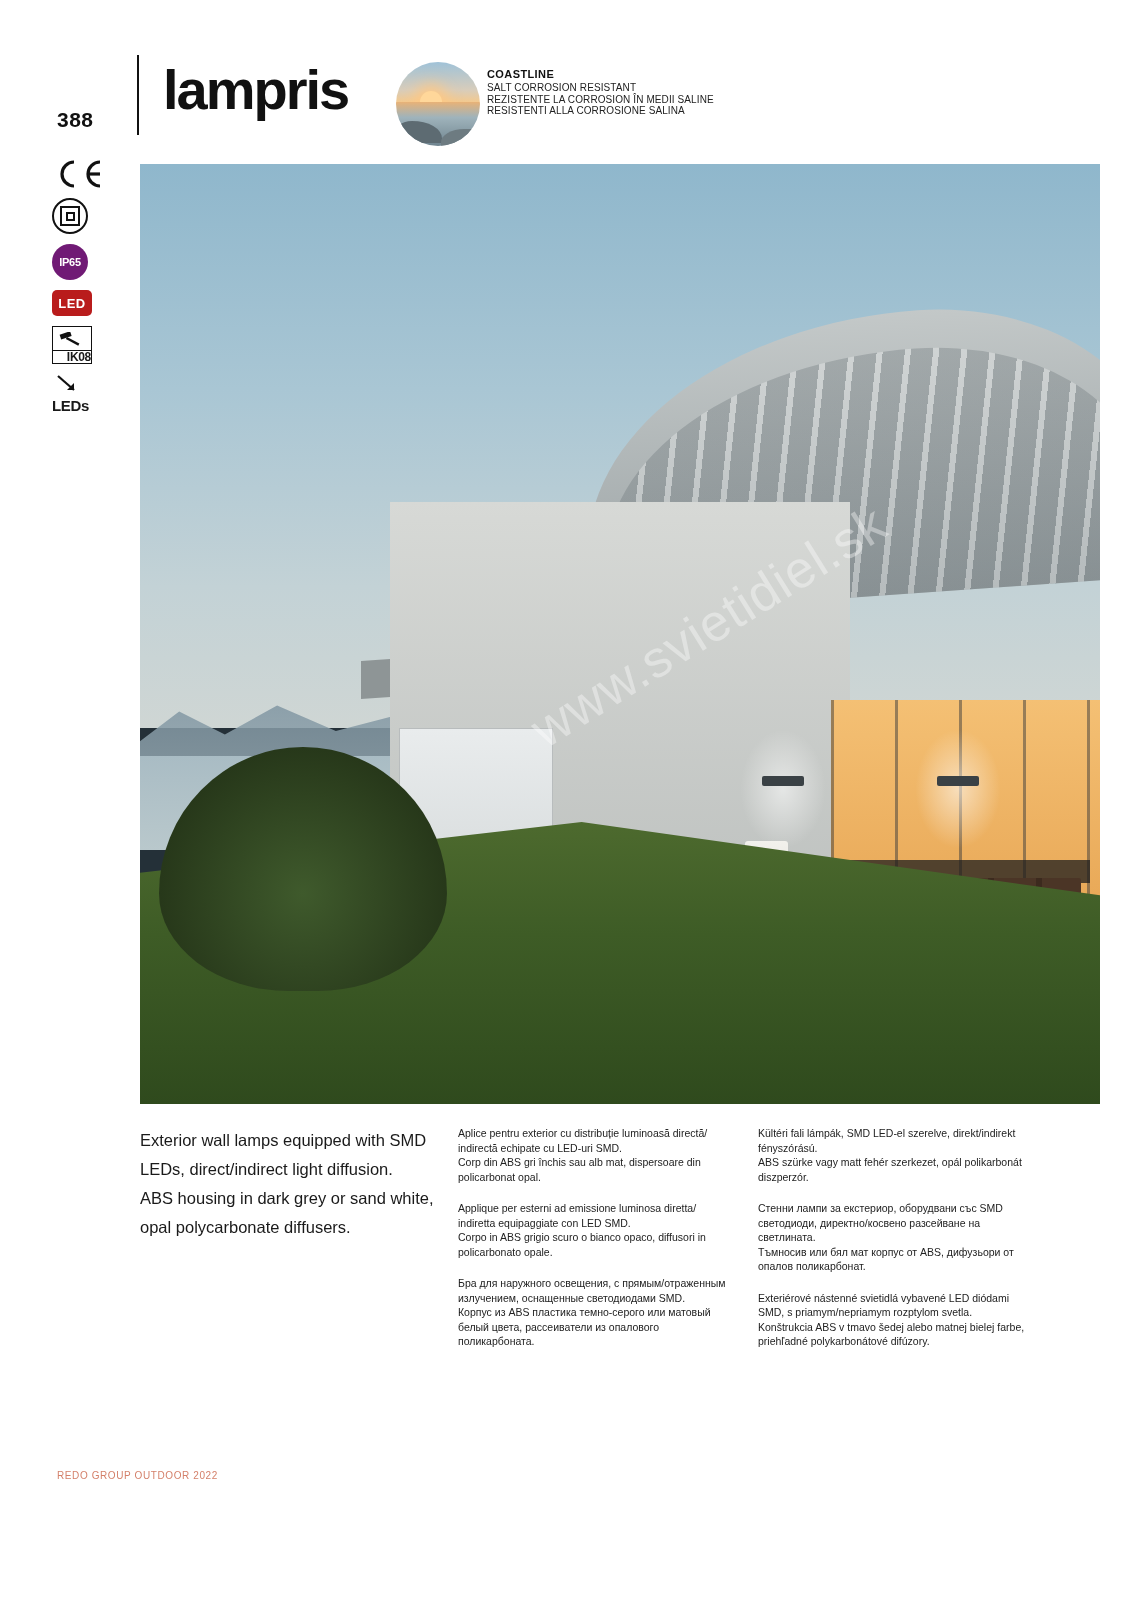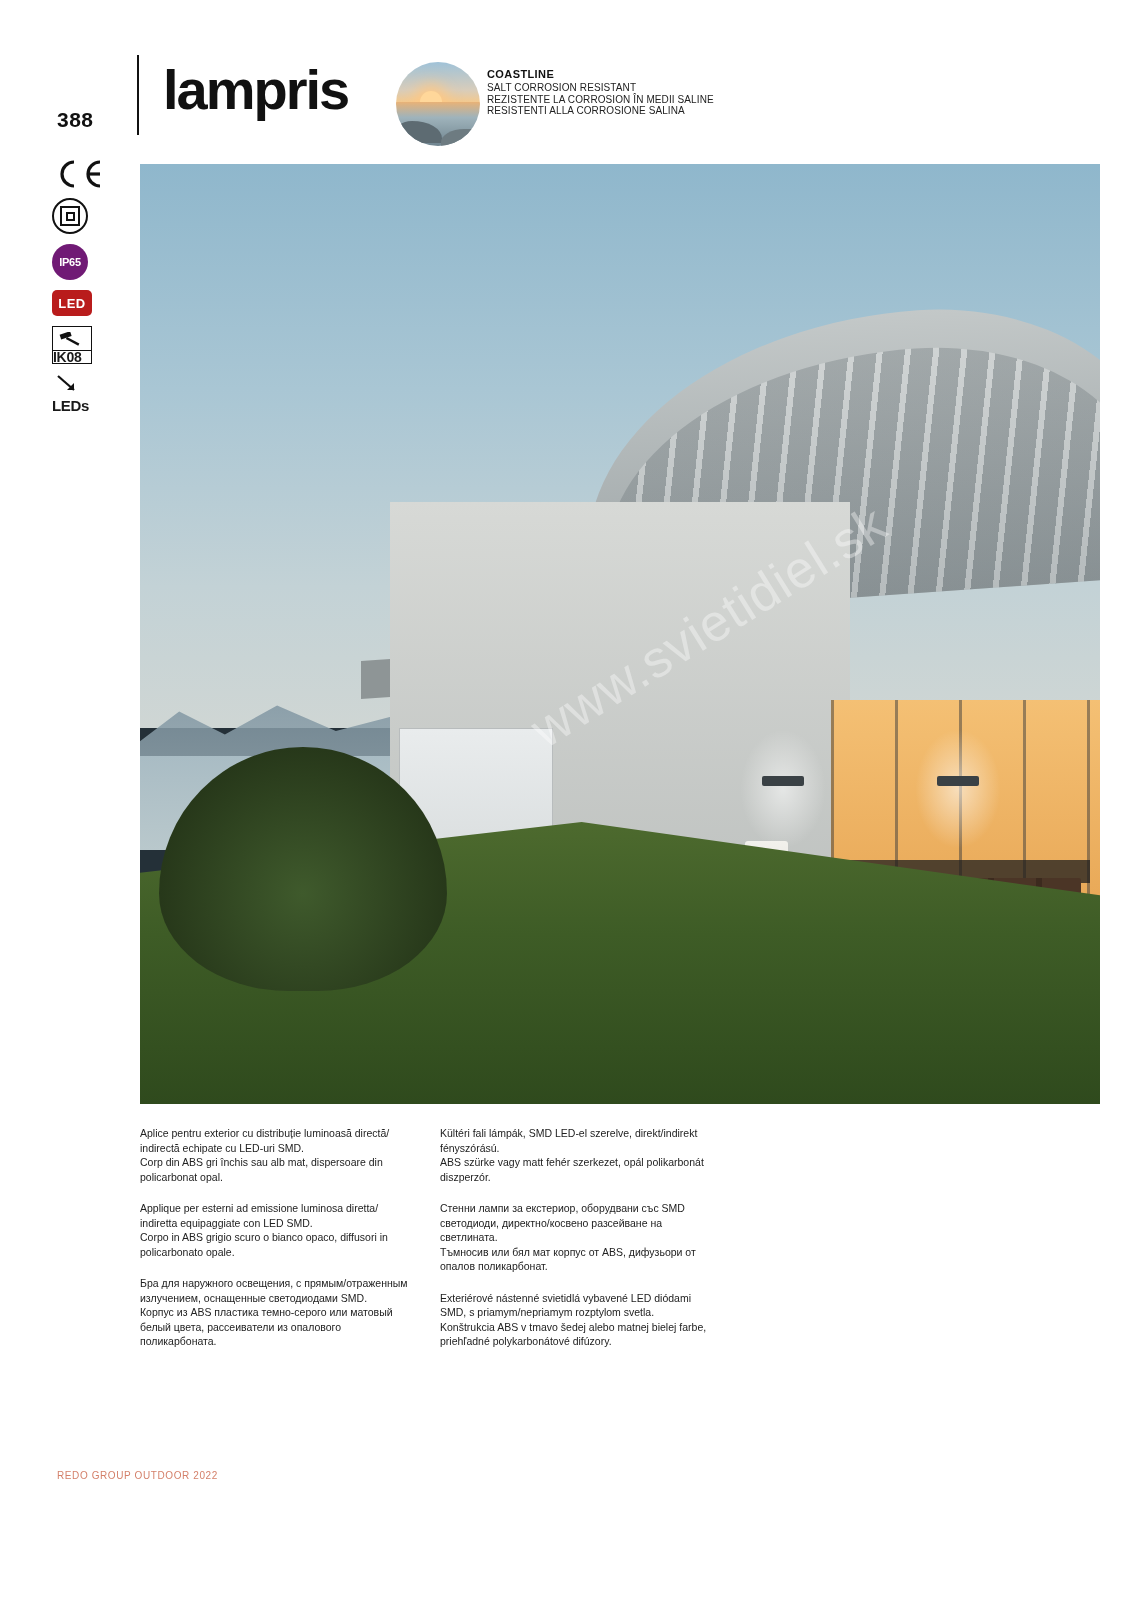--- a/index.html
+++ b/index.html
@@ -168,22 +168,22 @@
   }
   .ik-icon .hammer {
     position: absolute;
     left: 6px; top: 5px;
     width: 24px; height: 16px;
   }
   .ik-icon .ik-label {
     position: absolute;
     left: 0; bottom: 0; right: 0;
     border-top: 1.5px solid #111;
-    text-align: left;
-    font-size: 14px;
+    text-align: right;
+    font-size: 12px;
     font-weight: bold;
     line-height: 12px;
     letter-spacing: -0.3px;
   }
 
   .rohs-icon {
     width: 56px; height: 40px;
     position: relative;
   }
   .rohs-icon .rohs-text {
@@ -466,20 +466,24 @@
   <div class="table-top"></div>
   <div class="furniture"></div>
   <div class="terrace"></div>
   <div class="lawn"></div>
   <div class="bush"></div>
   <div class="watermark">www.svietidiel.sk</div>
 </div>
 
 <div class="desc">
 
+  <div class="col-main">
+    <p style="white-space:pre-line;">Exterior wall lamps equipped with SMD LEDs, direct/indirect light diffusion.
+ABS housing in dark grey or sand white, opal polycarbonate diffusers.</p>
+  </div>
 
   <div class="col-sub">
     <p style="white-space:pre-line;">Aplice pentru exterior cu distribuție luminoasă directă/ indirectă echipate cu LED-uri SMD.
 Corp din ABS gri închis sau alb mat, dispersoare din policarbonat opal.</p>
     <p style="white-space:pre-line;">Applique per esterni ad emissione luminosa diretta/ indiretta equipaggiate con LED SMD.
 Corpo in ABS grigio scuro o bianco opaco, diffusori in policarbonato opale.</p>
     <p style="white-space:pre-line;">Бра для наружного освещения, с прямым/отраженным излучением, оснащенные светодиодами SMD.
 Корпус из ABS пластика темно-серого или матовый белый цвета, рассеиватели из опалового поликарбоната.</p>
   </div>
 

